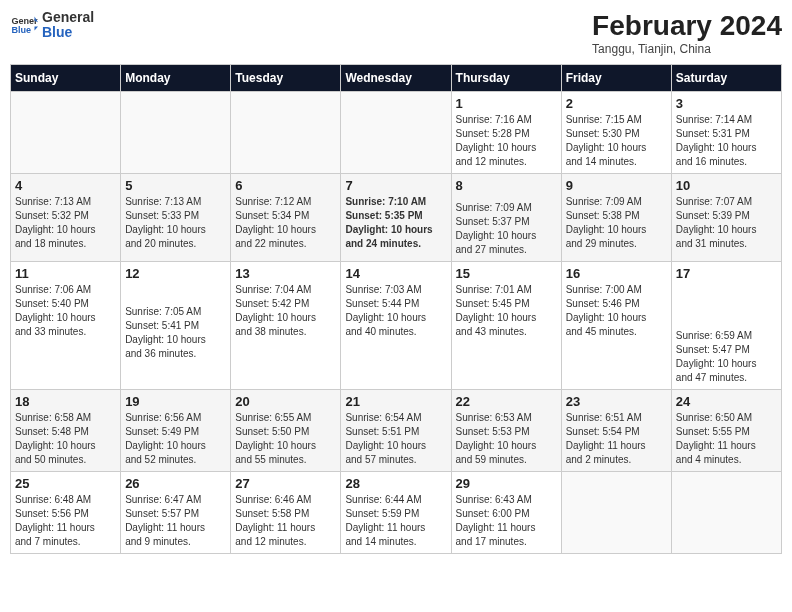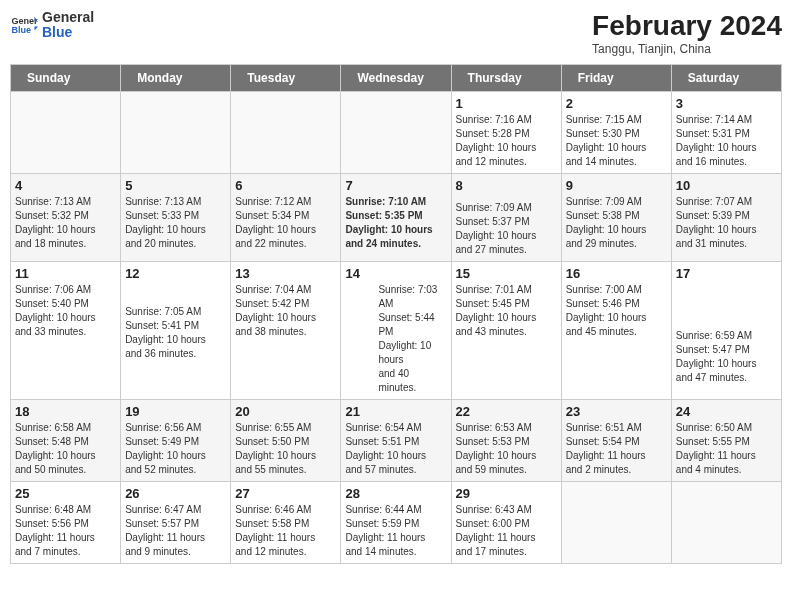--- a/index.html
+++ b/index.html
@@ -34,25 +34,25 @@
     }
     .location {
       font-size: 12px;
       color: #444;
     }
     table {
       width: 100%;
       border-collapse: collapse;
     }
     th {
-      background-color: #737373;
+      background-color: #0f172a;
       color: white;
       font-size: 12px;
       font-weight: bold;
-      padding: 6px 16px;
+      padding: 6px 4px;
       text-align: left;
       border: 1px solid #ccc;
     }
     td {
       vertical-align: top;
       border: 1px solid #ccc;
       padding: 4px;
       width: calc(100% / 7);
       min-height: 80px;
       font-size: 10.5px;
@@ -204,21 +204,21 @@
         </td>
         <td>
           <div class="day-num">13</div>
           <div class="day-info" style="white-space: pre-line;">Sunrise: 7:04 AM
 Sunset: 5:42 PM
 Daylight: 10 hours
 and 38 minutes.</div>
         </td>
         <td>
           <div class="day-num">14</div>
-          <div class="day-info" style="white-space: pre-line; margin-left: 33px;">Sunrise: 7:03 AM
+          <div class="day-info" style="white-space: pre-line;">Sunrise: 7:03 AM
 Sunset: 5:44 PM
 Daylight: 10 hours
 and 40 minutes.</div>
         </td>
         <td>
           <div class="day-num">15</div>
           <div class="day-info" style="white-space: pre-line;">Sunrise: 7:01 AM
 Sunset: 5:45 PM
 Daylight: 10 hours
 and 43 minutes.</div>

